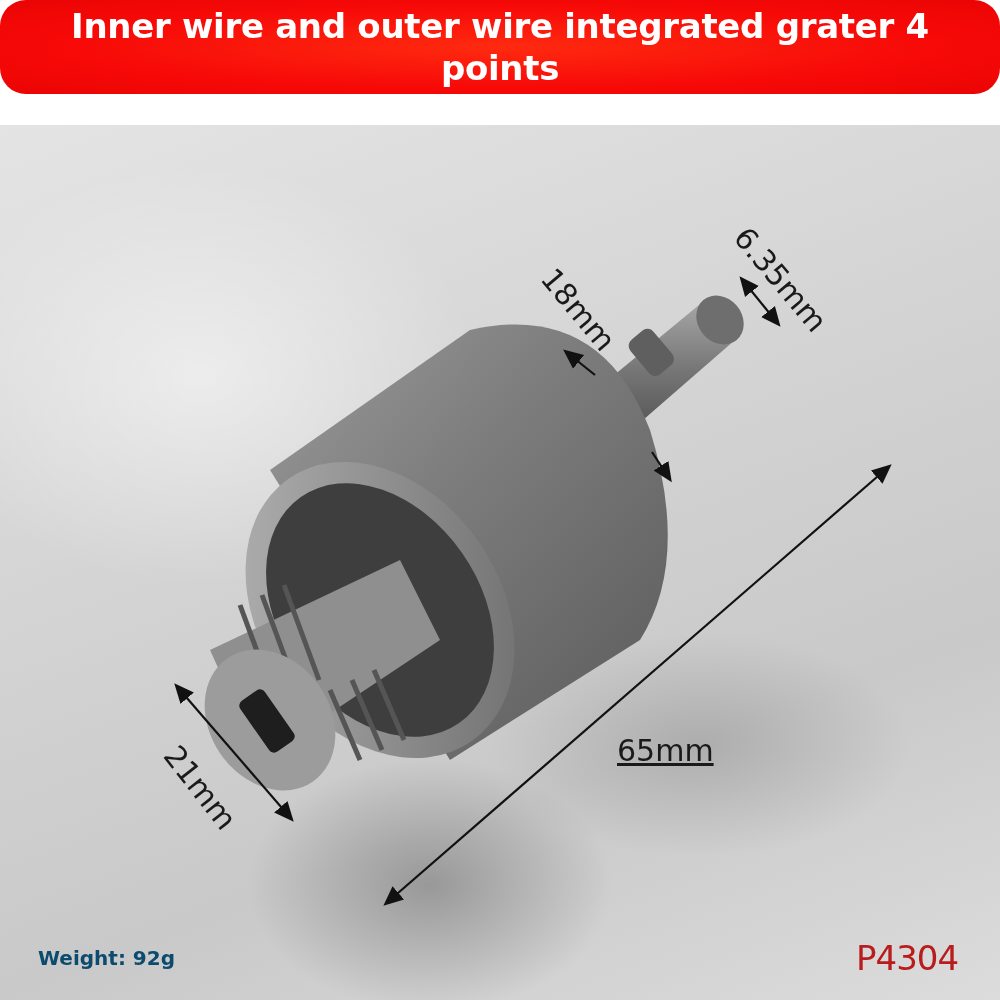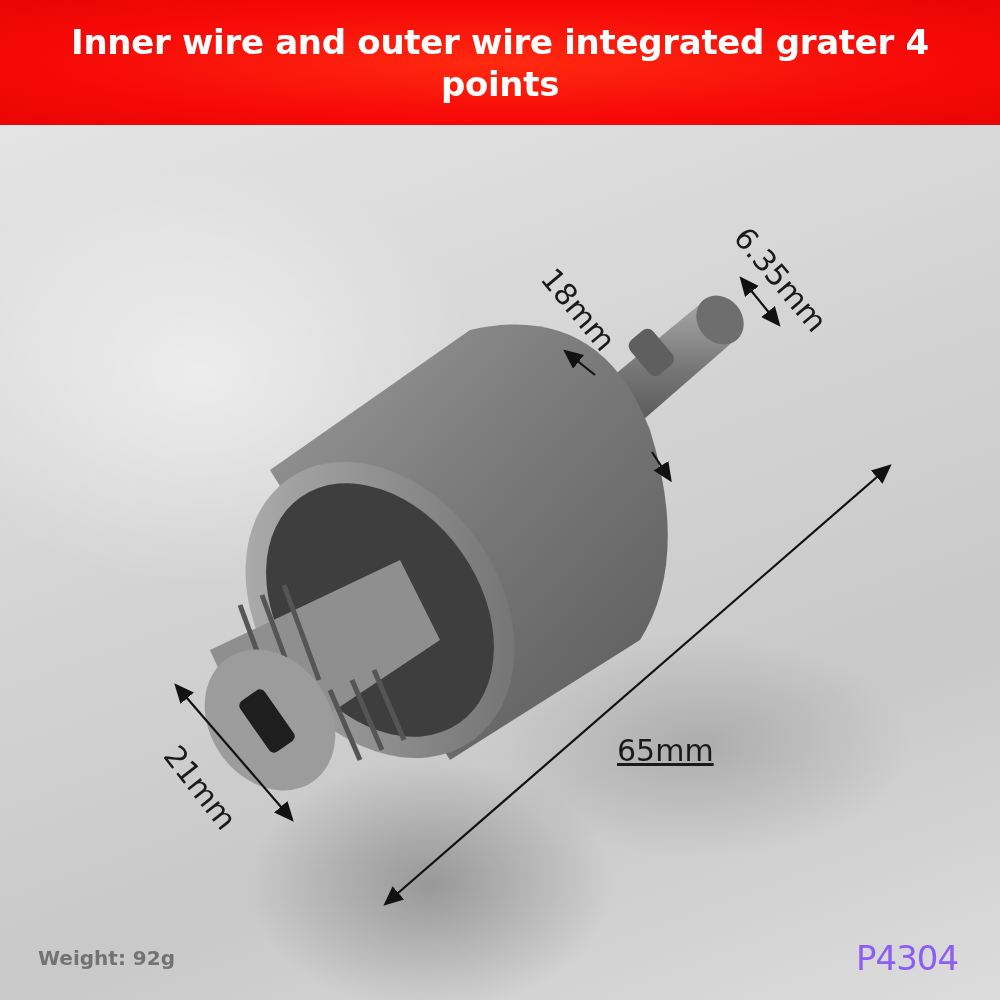--- a/index.html
+++ b/index.html
@@ -1,37 +1,37 @@
 <!DOCTYPE html>
 <html><head>
 <meta charset="utf-8">
 <style>
   html, body { margin:0; padding:0; }
   body { width:1000px; height:1000px; overflow:hidden; position:relative; font-family:"DejaVu Sans", sans-serif; }
   .banner {
-    position:absolute; left:0; top:0; width:1000px; height:125px;
+    position:absolute; left:0; top:0; width:1000px; height:94px;
     background: radial-gradient(ellipse at 50% 50%, #ff2a10 0%, #f70a08 60%, #ea0404 100%);
-    display:flex; align-items:center; justify-content:center; text-align:center;
+    display:flex; align-items:center; justify-content:center; text-align:center;border-radius:26px;
   }
   .banner h1 {
     margin:0; color:#fff; font-family:"DejaVu Sans", sans-serif; font-weight:bold;
     font-size:34px; line-height:42px; width:940px; letter-spacing:-0.3px;
   }
   .bg {
     position:absolute; left:0; top:125px; width:1000px; height:875px;
     background:
       radial-gradient(ellipse 260px 180px at 430px 760px, rgba(90,90,90,0.45), rgba(90,90,90,0) 70%),
       radial-gradient(ellipse 300px 160px at 700px 620px, rgba(120,120,120,0.35), rgba(120,120,120,0) 70%),
       radial-gradient(ellipse 400px 300px at 200px 250px, rgba(255,255,255,0.5), rgba(255,255,255,0) 70%),
       linear-gradient(160deg, #e4e4e4 0%, #d2d2d2 45%, #c9c9c9 70%, #dcdcdc 100%);
   }
   .product { position:absolute; left:0; top:0; width:1000px; height:1000px; }
   .lbl { position:absolute; color:#1a1a1a; font-family:"DejaVu Sans", sans-serif; font-size:30px; white-space:nowrap; transform-origin:center center; }
-  .weight { position:absolute; left:38px; top:946px; font-family:"DejaVu Sans", sans-serif; font-weight:bold; font-size:20px; color:#737373; }
-  .code { position:absolute; left:856px; top:938px; font-family:"DejaVu Sans", sans-serif; font-size:34px; color:#8b5cf6; letter-spacing:-1px; }
+  .weight { position:absolute; left:38px; top:946px; font-family:"DejaVu Sans", sans-serif; font-weight:bold; font-size:20px; color:#0c4a6e; }
+  .code { position:absolute; left:856px; top:938px; font-family:"DejaVu Sans", sans-serif; font-size:34px; color:#b91c1c; letter-spacing:-1px; }
 </style>
 </head>
 <body>
 
 <div class="banner">
   <h1>Inner wire and outer wire integrated grater 4 points</h1>
 </div>
 
 <div class="bg"></div>
 

